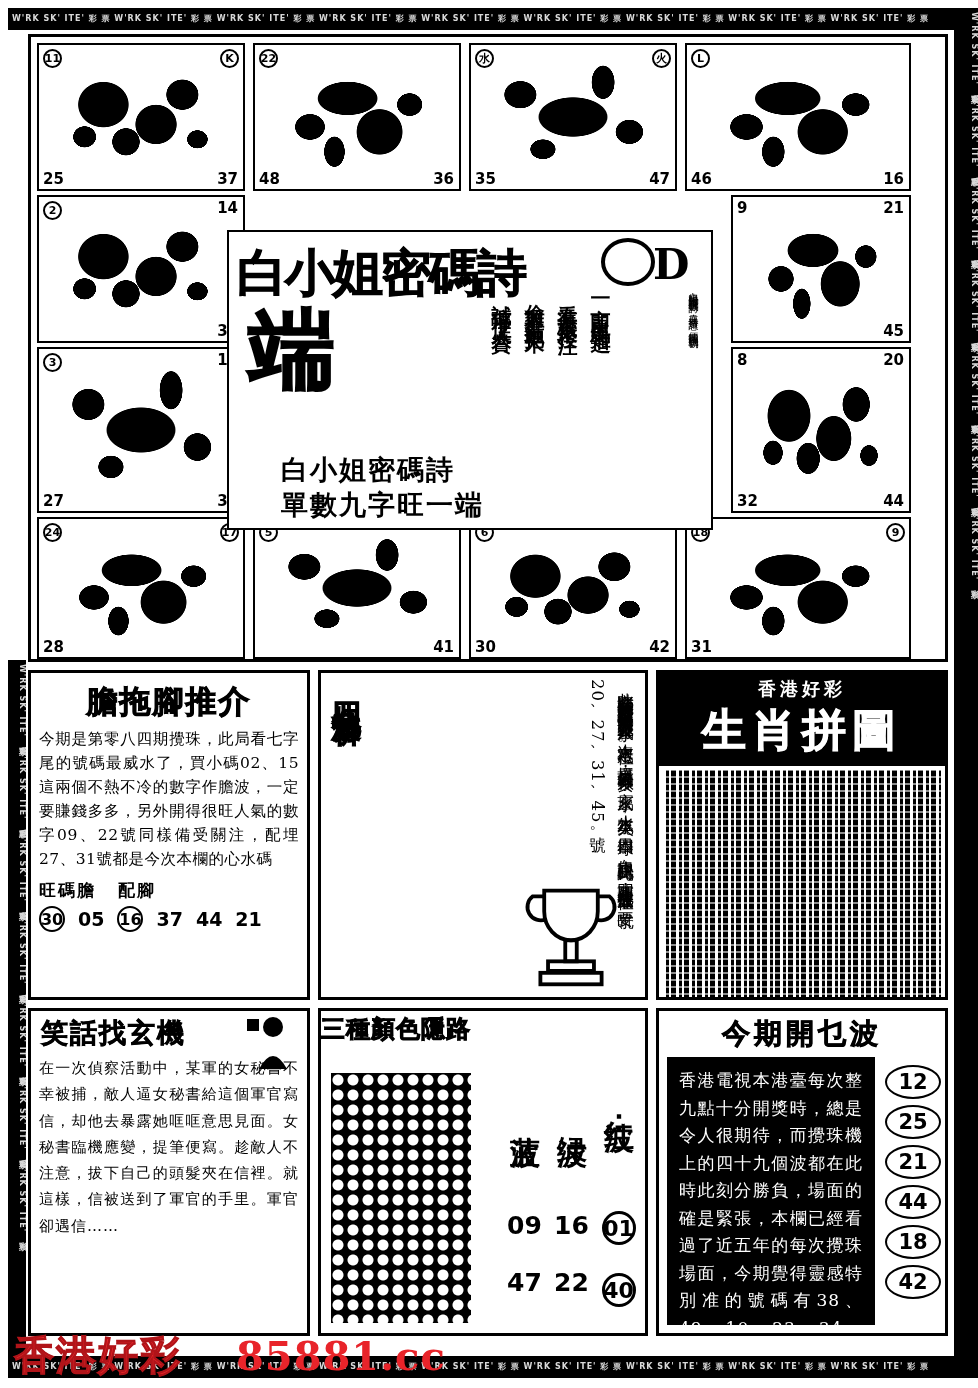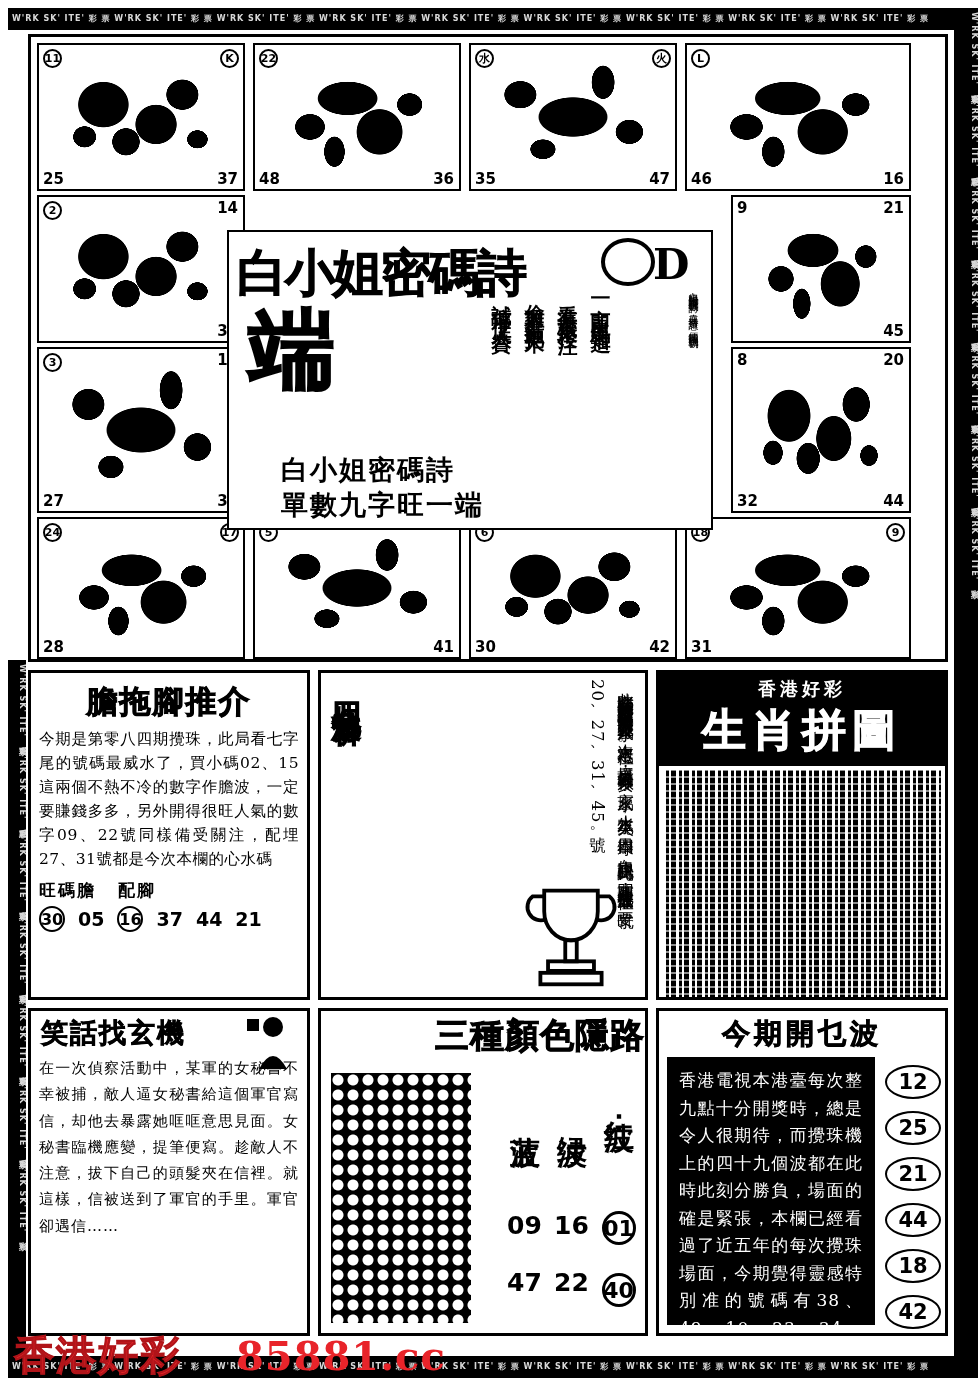--- a/index.html
+++ b/index.html
@@ -237,22 +237,22 @@
   .row-bot { display:flex; gap: 8px; margin-top: 8px; height: 328px; }
   .b1 { width: 282px; border:3px solid #000; padding: 4px 8px; position:relative;}
   .b2 { width: 330px; border:3px solid #000; position:relative; overflow:hidden;}
   .b3 { flex:1; border:3px solid #000; position:relative; overflow:hidden;}
 
   .joke-head { font-family:"DejaVu Serif", serif; font-size: 27px; font-weight:bold;
                letter-spacing:2px; -webkit-text-stroke:.7px #000; padding-left:2px;}
   .hand-text { font-family:"DejaVu Serif", serif; font-size: 15px; line-height:1.75;
                letter-spacing:1px; margin-top:4px; text-align:justify;}
 
-  .color-head { font-family:"DejaVu Serif", serif; font-size: 34px; font-weight:bold;
-                letter-spacing:1px; text-align:right; margin-top:2px;
+  .color-head { font-family:"DejaVu Serif", serif; font-size: 24px; font-weight:bold;
+                letter-spacing:1px; text-align:left; margin-top:2px;
                 -webkit-text-stroke:1px #000;}
   .grid-dots {
     position:absolute; left: 10px; top: 62px; width: 140px; height: 250px;
     background:#000;
     background-image: radial-gradient(circle at 7px 7px, #fff 5px, transparent 6px);
     background-size: 15px 15px;
   }
   .color-cols { position:absolute; right: 6px; top: 56px; display:flex; gap: 6px; }
   .ccol { text-align:center; }
   .ccol .lbl { writing-mode: vertical-rl; font-family:"DejaVu Serif", serif;
@@ -265,21 +265,21 @@
   .ringnum { display:inline-flex; width:34px;height:34px;border:3px solid #000;
              border-radius:50%; align-items:center;justify-content:center;font-size:22px;}
 
   .b3-title { font-family:"DejaVu Serif", serif; font-size: 28px; font-weight:bold;
               text-align:center; letter-spacing:4px; padding: 4px 0 2px;
               -webkit-text-stroke:.8px #000;}
   .b3-box { position:absolute; left:8px; top:46px; right: 70px; bottom: 8px;
             background:#000; color:#fff; padding: 10px 12px;
             font-family:"DejaVu Serif","Liberation Serif",serif;
             font-size: 17px; line-height:1.62; text-align:justify; letter-spacing:1px;}
-  .balls { position:absolute; right: 4px; top: 54px; display:flex; flex-direction:column; gap: 12px;}
+  .balls { position:absolute; right: 4px; top: 54px; display:flex; flex-direction:column; gap: 6px;}
   .ball { width: 56px; height: 34px; border-radius: 50%/50%;
           border: 2px solid #000; background:#fff;
           display:flex; align-items:center; justify-content:center;
           font-size: 21px; font-weight:bold; font-family:"DejaVu Sans", sans-serif;}
 
   
   .footer {
     position:absolute; left: 14px; right: 14px; bottom: 2px; height: 62px;
     display:flex; align-items:center; gap: 54px;
   }

